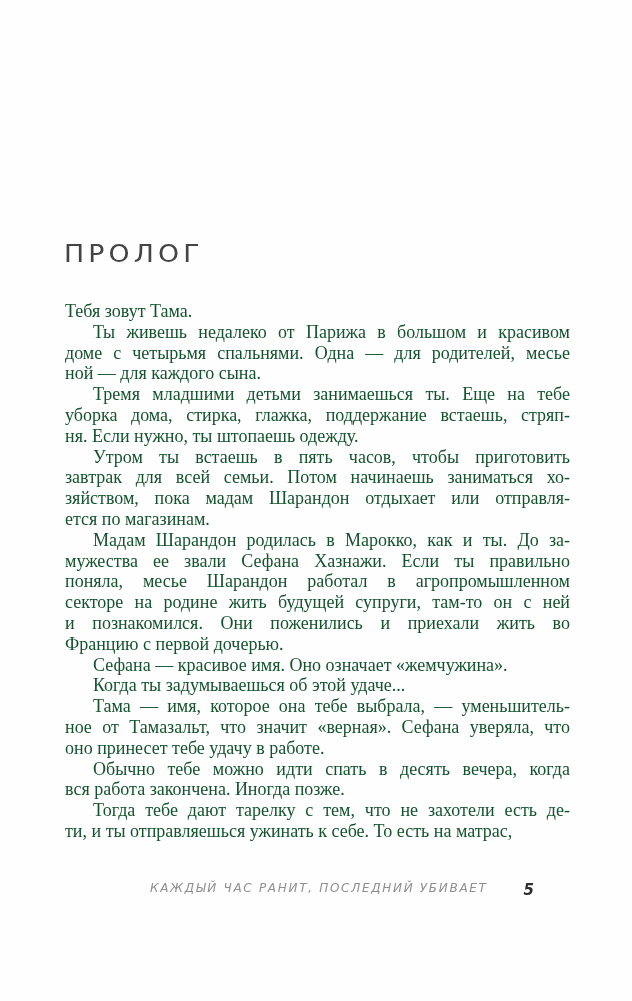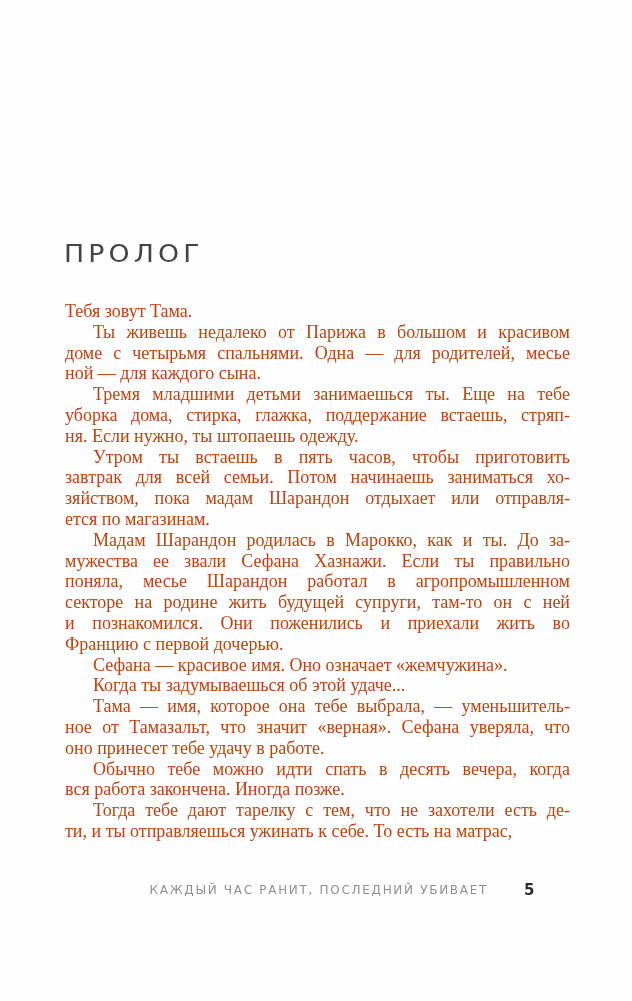--- a/index.html
+++ b/index.html
@@ -27,43 +27,44 @@
     transform: scale(1.03, 0.92);
     transform-origin: left top;
   }
   .text-block {
     position: absolute;
     left: 65px;
     top: 301px;
     width: 505px;
     font-size: 18px;
     line-height: 20.8px;
-    color: #c2410c;
+    color: #14532d;
     overflow: hidden;
   }
   .paragraph { margin: 0; }
   .line { white-space: normal; }
   .line.fill {
     text-align: justify;
     text-align-last: justify;
   }
   .line.first-indent {
     text-indent: 28px;
   }
   .footer {
     position: absolute;
     top: 881px;
     left: 0;
     width: 632px;
     box-sizing: border-box;
     padding-left: 52px;
     display: flex;
     justify-content: center;
-    align-items: center;
+    align-items: flex-start;
     gap: 36px;
+    font-style: italic;
   }
   .running-title {
     font-family: "DejaVu Sans", sans-serif;
     font-size: 12px;
     font-weight: 400;
     letter-spacing: 1.7px;
     color: #8f8f8f;
     transform: scaleY(0.95);
     transform-origin: left bottom;
   }

